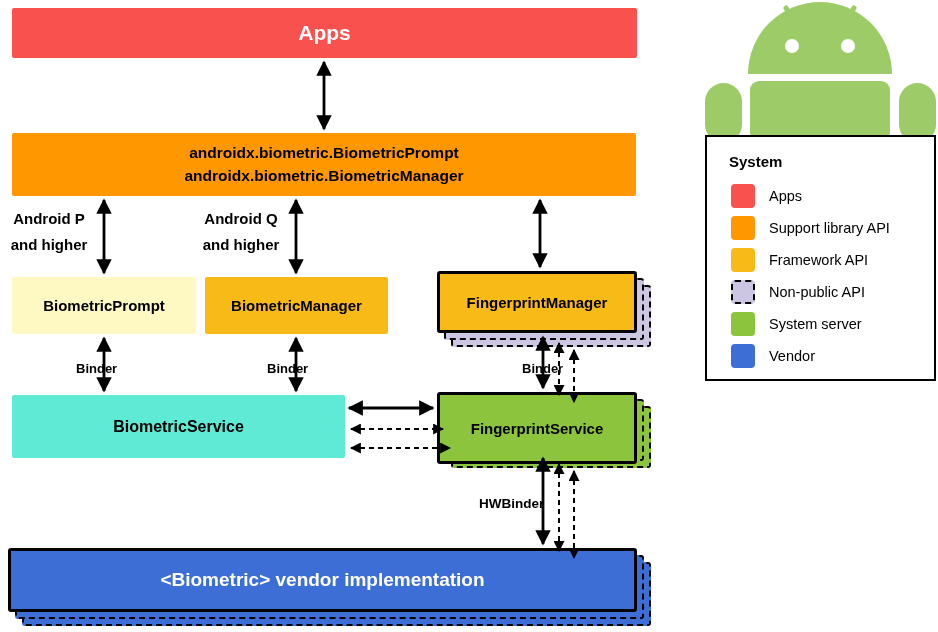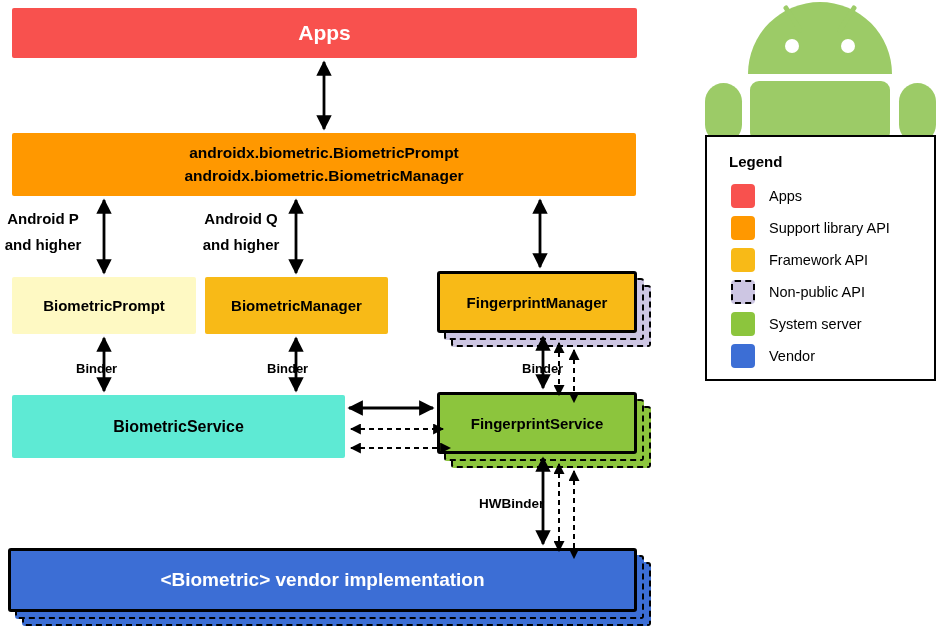--- a/index.html
+++ b/index.html
@@ -40,21 +40,21 @@
 </head>
 <body>
 
 <div id="canvas">
 
   <div class="box white-text" style="left: 12px; top: 8px; width: 625px; height: 50px; font-size: 21px; background-color: rgb(248, 81, 78);">Apps</div>
 
   <div class="box" style="left: 12px; top: 133px; width: 624px; height: 63px; font-size: 15.5px; background-color: rgb(255, 152, 0);">androidx.biometric.BiometricPrompt
 androidx.biometric.BiometricManager</div>
 
-  <div class="lbl" style="left:0px;top:206px;width:86px;">Android P
+  <div class="lbl" style="left:6px;top:206px;width:86px;">Android P
 and higher</div>
   <div class="lbl" style="left:188px;top:206px;width:106px;">Android Q
 and higher</div>
 
   <div class="box" style="left: 12px; top: 277px; width: 184px; height: 57px; font-size: 15px; background-color: #fef9c3;">BiometricPrompt</div>
   <div class="box" style="left: 205px; top: 277px; width: 183px; height: 57px; font-size: 15px; background-color: rgb(248, 186, 23);">BiometricManager</div>
 
   <div class="stack" style="left:437px;top:271px;width:216px;height:78px;">
     <div class="ghost" style="left: 14px; top: 14px; width: 200px; height: 62px; background-color: rgb(205, 198, 227);"></div>
     <div class="ghost" style="left: 7px; top: 7px; width: 200px; height: 62px; background-color: rgb(205, 198, 227);"></div>
@@ -63,21 +63,21 @@
 
   <div class="binder" style="left:40px;top:361px;">Binder</div>
   <div class="binder" style="left:231px;top:361px;">Binder</div>
   <div class="binder" style="left:486px;top:361px;">Binder</div>
 
   <div class="box" style="left: 12px; top: 395px; width: 333px; height: 63px; font-size: 16px; background-color: #5eead4;">BiometricService</div>
 
   <div class="stack" style="left:437px;top:392px;width:216px;height:78px;">
     <div class="ghost" style="left: 14px; top: 14px; width: 200px; height: 62px; background-color: rgb(140, 197, 61);"></div>
     <div class="ghost" style="left: 7px; top: 7px; width: 200px; height: 62px; background-color: rgb(140, 197, 61);"></div>
-    <div class="main" style="left: 0px; top: 0px; width: 200px; height: 62px; font-size: 15px; background-color: rgb(140, 197, 61);">FingerprintService</div>
+    <div class="main" style="left: 0px; top: 0px; width: 200px; height: 72px; font-size: 15px; background-color: rgb(140, 197, 61);">FingerprintService</div>
   </div>
 
   <div class="binder" style="left:443px;top:496px;font-size:13.5px;">HWBinder</div>
 
   <div class="stack" style="left:8px;top:548px;width:645px;height:80px;">
     <div class="ghost" style="left: 14px; top: 14px; width: 629px; height: 64px; background-color: rgb(60, 110, 213);"></div>
     <div class="ghost" style="left: 7px; top: 7px; width: 629px; height: 64px; background-color: rgb(60, 110, 213);"></div>
     <div class="main white-text" style="left: 0px; top: 0px; width: 629px; height: 64px; font-size: 19px; background-color: rgb(60, 110, 213);">&lt;Biometric&gt; vendor implementation</div>
   </div>
 
@@ -88,21 +88,21 @@
       <rect x="0" y="81" width="37" height="60" rx="18.5"></rect>
       <rect x="194" y="81" width="37" height="60" rx="18.5"></rect>
     </g>
     <line x1="95" y1="28" x2="81" y2="6" stroke-width="5" stroke-linecap="round" stroke="#9CCB67"></line>
     <line x1="135" y1="28" x2="149" y2="6" stroke-width="5" stroke-linecap="round" stroke="#9CCB67"></line>
     <circle cx="87" cy="44" r="7" fill="#fff"></circle>
     <circle cx="143" cy="44" r="7" fill="#fff"></circle>
   </svg>
 
   <div class="legend">
-    <div class="legend-title">Legend</div>
+    <div class="legend-title">System</div>
     <div class="legend-item">
       <span class="swatch" style="background-color: rgb(248, 81, 78);"></span>
       <span class="legend-label">Apps</span>
     </div>
     <div class="legend-item">
       <span class="swatch" style="background-color: rgb(255, 152, 0);"></span>
       <span class="legend-label">Support library API</span>
     </div>
     <div class="legend-item">
       <span class="swatch" style="background-color: rgb(248, 186, 23);"></span>

